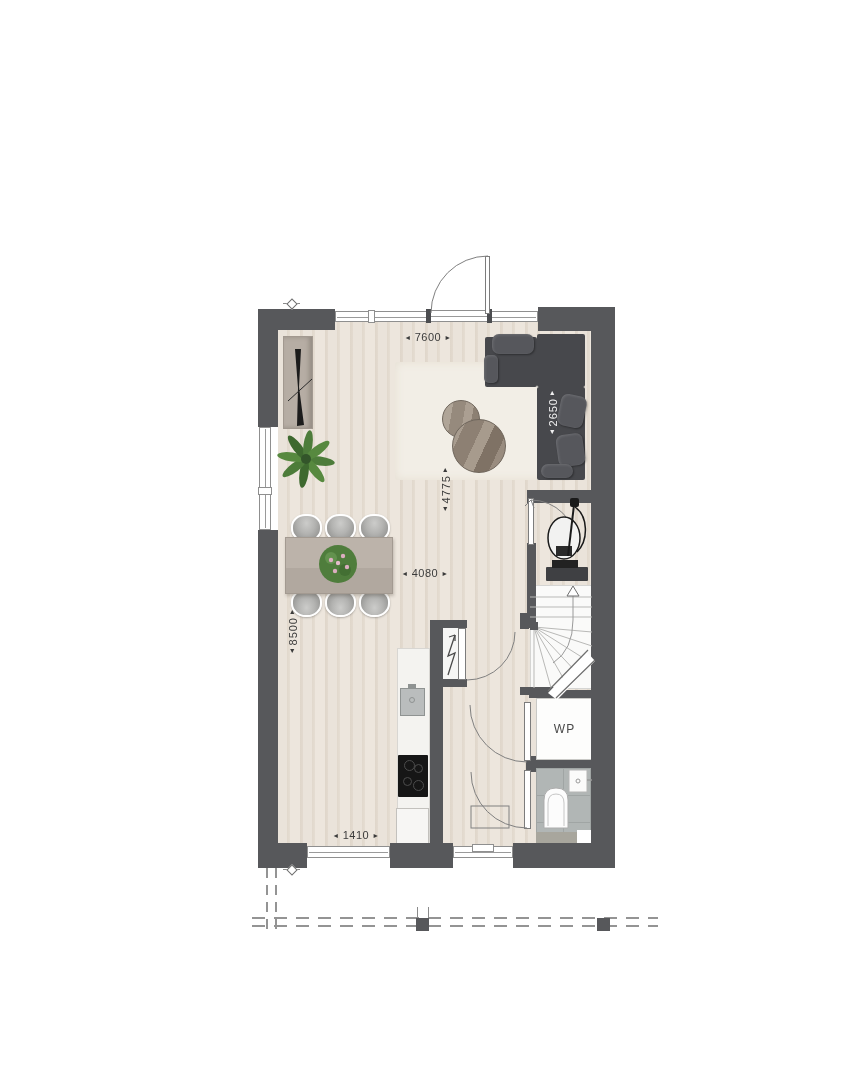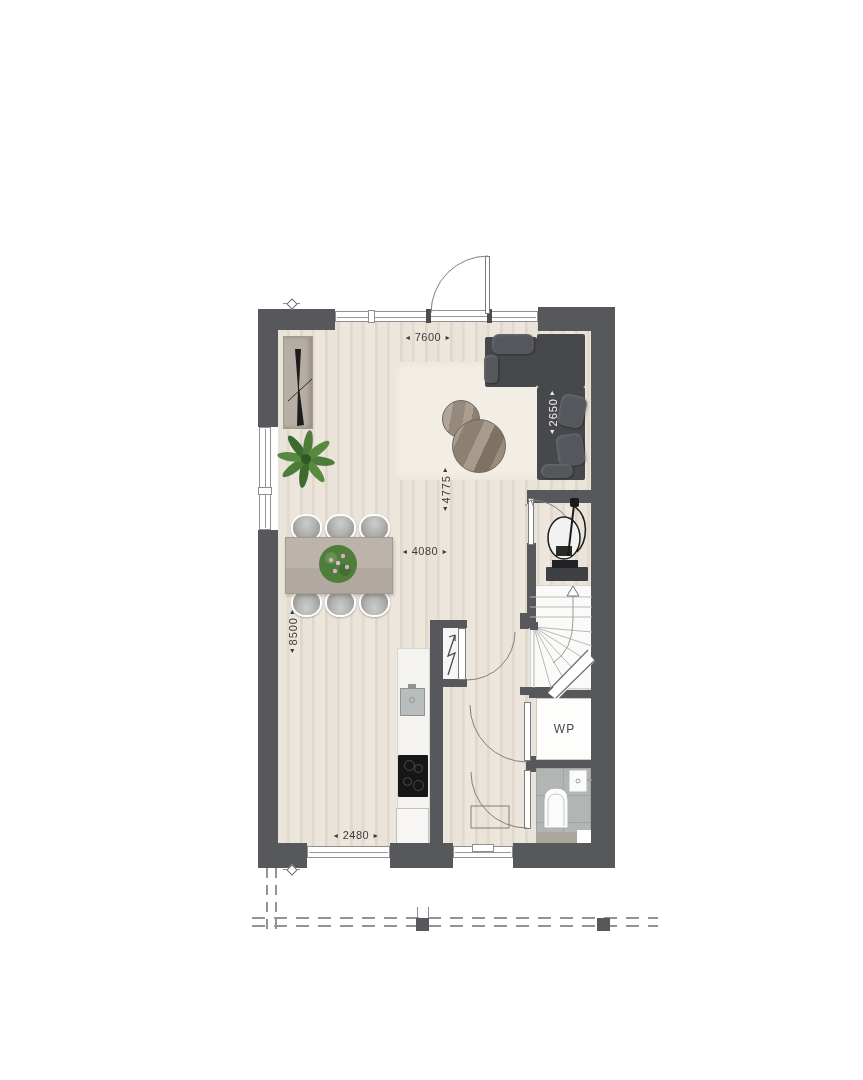--- a/index.html
+++ b/index.html
@@ -243,33 +243,33 @@
   <div class="dim vdim light" style="left:544px;top:383px;width:17px;height:58px">
     <span class="ar">▲</span>
     <span class="val">2650</span>
     <span class="ar">▼</span>
   </div>
   <div class="dim vdim" style="left:437px;top:459px;width:17px;height:60px">
     <span class="ar">▲</span>
     <span class="val">4775</span>
     <span class="ar">▼</span>
   </div>
-  <div class="dim" style="left:395px;top:544px;width:60px;height:14px">
+  <div class="dim" style="left:395px;top:566px;width:60px;height:14px">
     <span class="ar">◄</span>
     <span class="val">4080</span>
     <span class="ar">►</span>
   </div>
   <div class="dim vdim" style="left:284px;top:600px;width:17px;height:62px">
     <span class="ar">▲</span>
     <span class="val">8500</span>
     <span class="ar">▼</span>
   </div>
   <div class="dim" style="left:326px;top:828px;width:60px;height:14px">
     <span class="ar">◄</span>
-    <span class="val">2480</span>
+    <span class="val">1410</span>
     <span class="ar">►</span>
   </div>
 
   <div class="marker" style="left:283px;top:303px">
     <div class="ln"></div>
     <div class="dia"></div>
   </div>
   <div class="marker" style="left:283px;top:869px">
     <div class="ln"></div>
     <div class="dia"></div>

